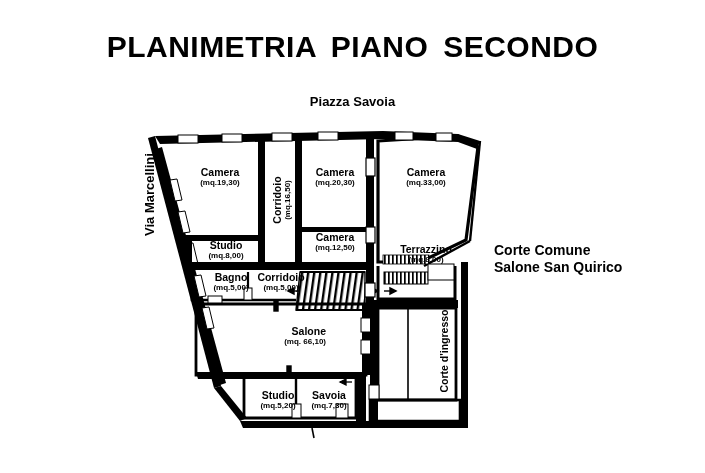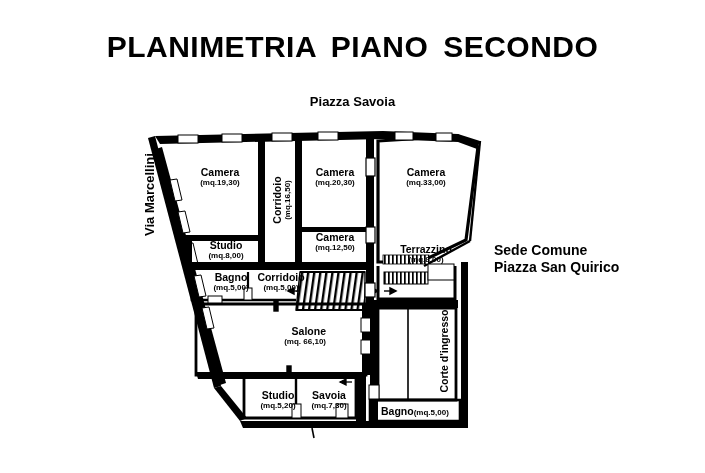--- a/index.html
+++ b/index.html
@@ -97,22 +97,22 @@
 
 <div id="page">
 
   <div id="plan-title">PLANIMETRIA  PIANO  SECONDO</div>
 
   <div id="label-piazza">Piazza Savoia</div>
 
   <div id="label-via">Via Marcellini</div>
 
   <div id="label-sede">
-    <div>Sede Comune</div>
-    <div>Piazza San Quirico</div>
+    <div>Corte Comune</div>
+    <div>Salone San Quirico</div>
   </div>
 
   <svg id="floorplan-svg" width="705" height="473" viewBox="0 0 705 473">
     <defs>
       <pattern id="hatch-stair" patternUnits="userSpaceOnUse" width="6" height="6" patternTransform="rotate(8)">
         <rect width="6" height="6" fill="#ffffff"></rect>
         <rect width="2.4" height="6" fill="#000000"></rect>
       </pattern>
       <pattern id="hatch-wall" patternUnits="userSpaceOnUse" width="4" height="4" patternTransform="rotate(45)">
         <rect width="4" height="4" fill="#ffffff"></rect>
@@ -324,17 +324,14 @@
   <div class="room-label" style="left:250px; top:389px; width:56px;">
     <span class="rm-name">Studio</span>
     <span class="rm-area">(mq.5,20)</span>
   </div>
 
   <div class="room-label" style="left:301px; top:389px; width:56px;">
     <span class="rm-name">Savoia</span>
     <span class="rm-area">(mq.7,30)</span>
   </div>
 
-  <div class="room-label inline-lbl" style="left:381px; top:401px; width:84px; text-align:left;">
-    <span class="rm-name">Bagno</span><span class="rm-area">(mq.5,00)</span>
-  </div>
 
 </div>
 
 </body></html>

